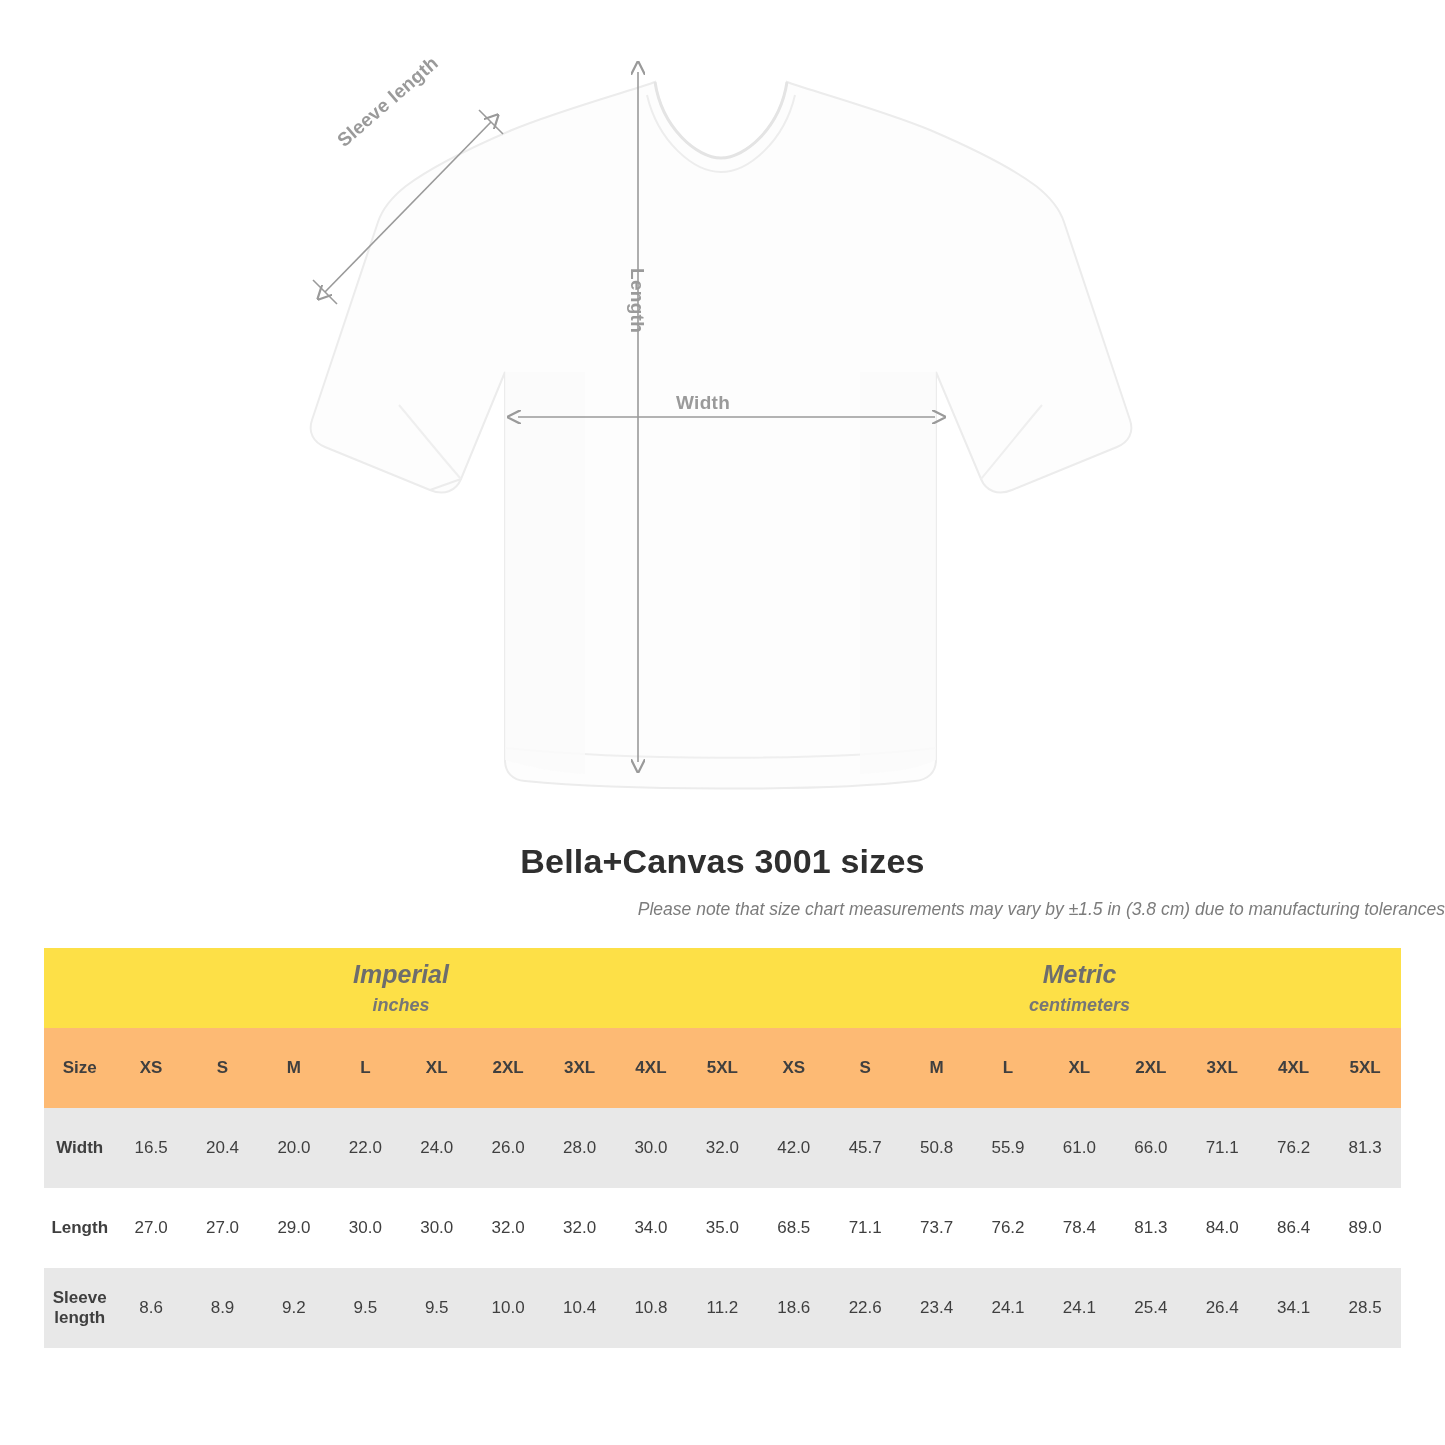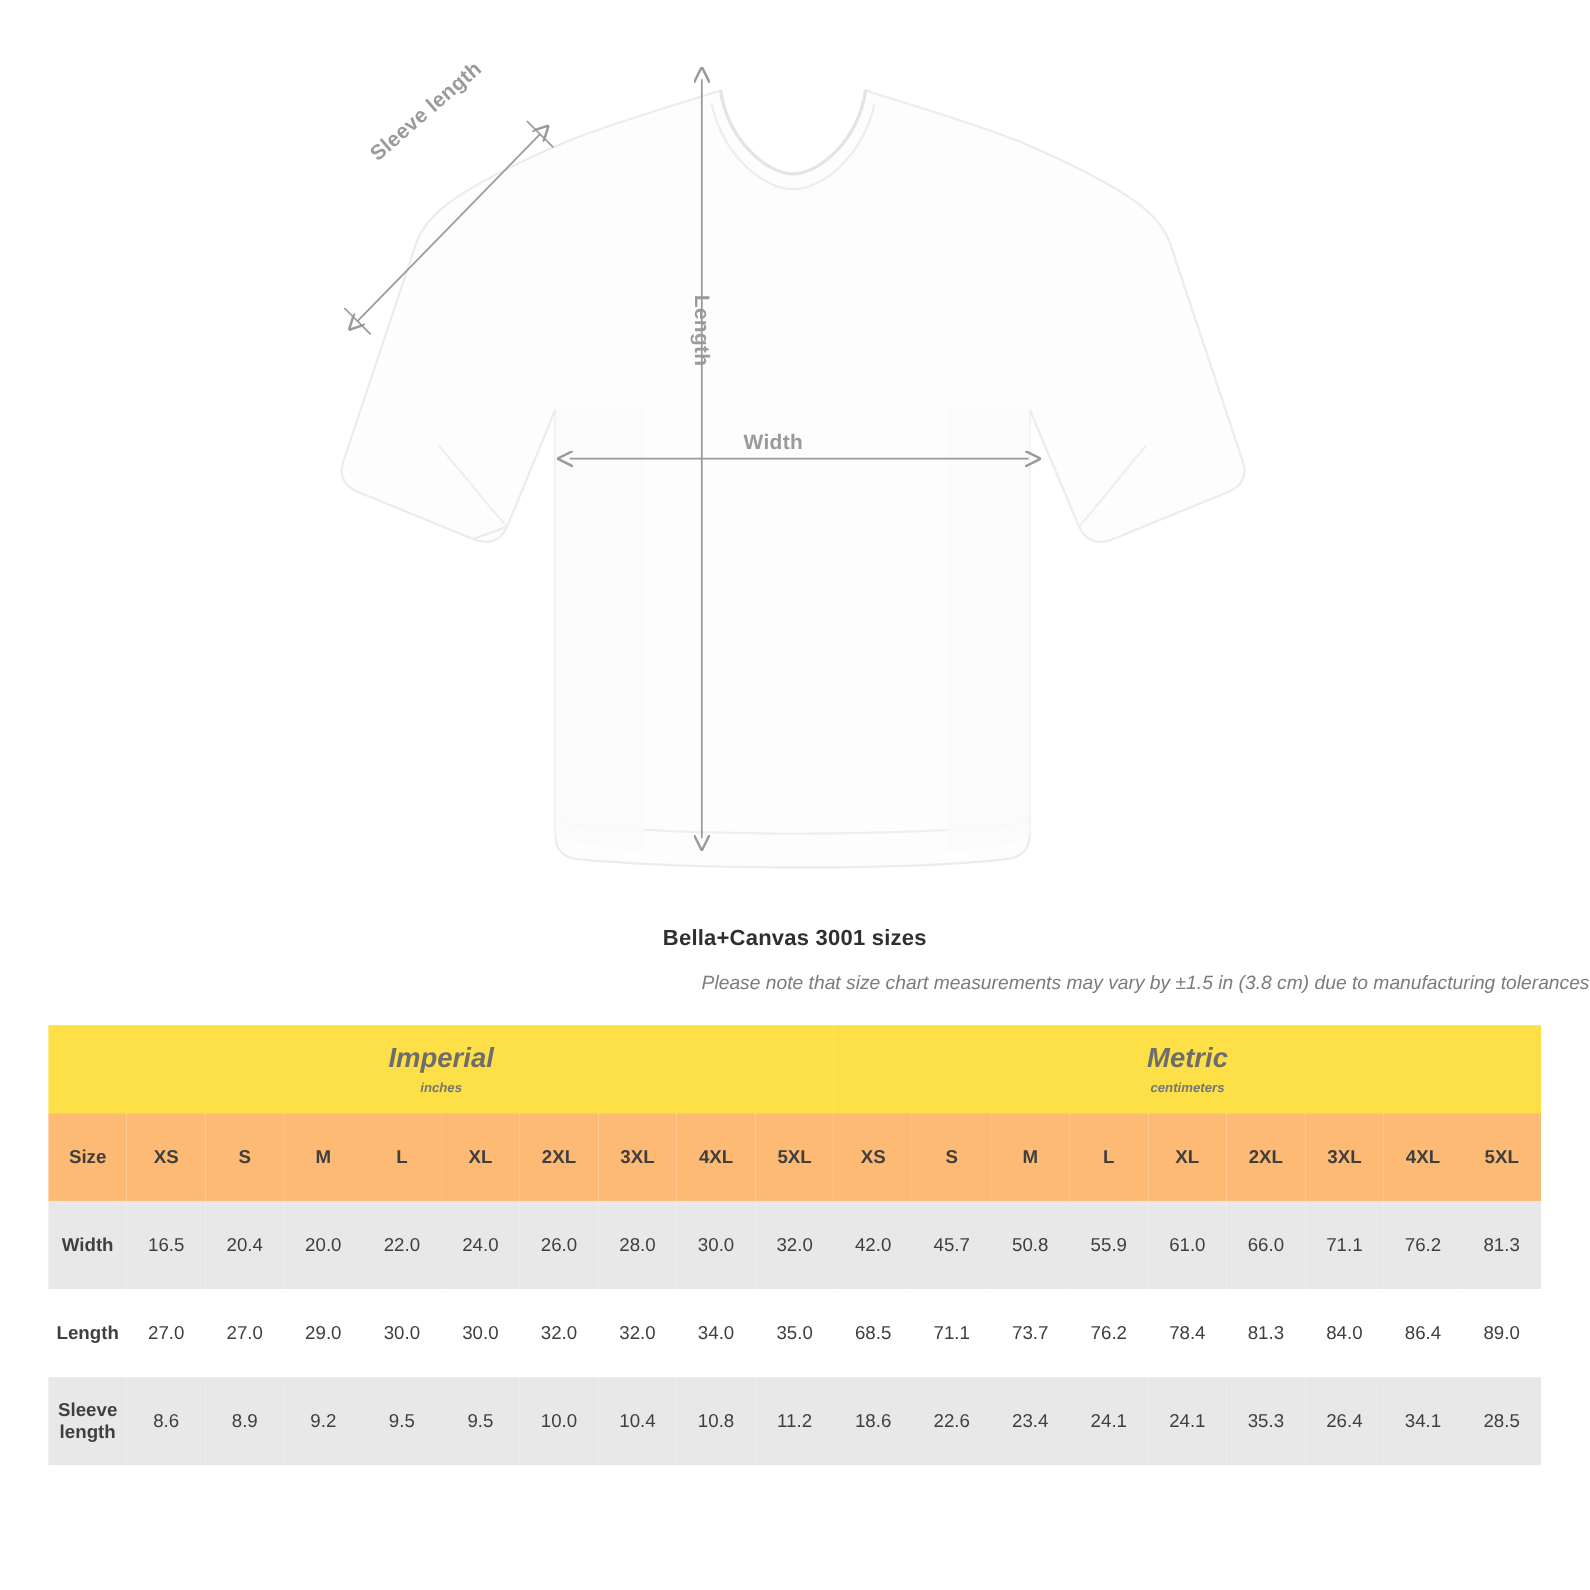--- a/index.html
+++ b/index.html
@@ -50,21 +50,21 @@
     left: 676px;
     top: 392px;
   }
 
   
   .heading-block {
     text-align: center;
     margin-top: 12px;
   }
   .chart-title {
-    font-size: 20px;
+    font-size: 34px;
     font-weight: bold;
     color: #2f2f2f;
     margin: 0;
     letter-spacing: 0.2px;
   }
   .chart-note {
     font-size: 17.5px;
     font-style: italic;
     color: #7c7c7c;
     margin: 18px 0 0 0;
@@ -95,21 +95,21 @@
     height: 110px;
   }
   .unit-title {
     font-size: 25px;
     font-weight: bold;
     font-style: italic;
     color: #6d6d6d;
     line-height: 1.15;
   }
   .unit-sub {
-    font-size: 12px;
+    font-size: 18px;
     font-style: italic;
     color: #767676;
     margin-top: 6px;
   }
   .size-row th,
   .size-row td {
     background: #fdba74;
     font-weight: bold;
     font-size: 18px;
     color: #3a3a3a;
@@ -302,20 +302,20 @@
         <td class="val">9.5</td>
         <td class="val">10.0</td>
         <td class="val">10.4</td>
         <td class="val">10.8</td>
         <td class="val">11.2</td>
         <td class="val">18.6</td>
         <td class="val">22.6</td>
         <td class="val">23.4</td>
         <td class="val">24.1</td>
         <td class="val">24.1</td>
-        <td class="val">35.3</td>
+        <td class="val">25.4</td>
         <td class="val">26.4</td>
         <td class="val">34.1</td>
         <td class="val">28.5</td>
       </tr>
     </tbody>
   </table>
 </div>
 
 </body></html>

